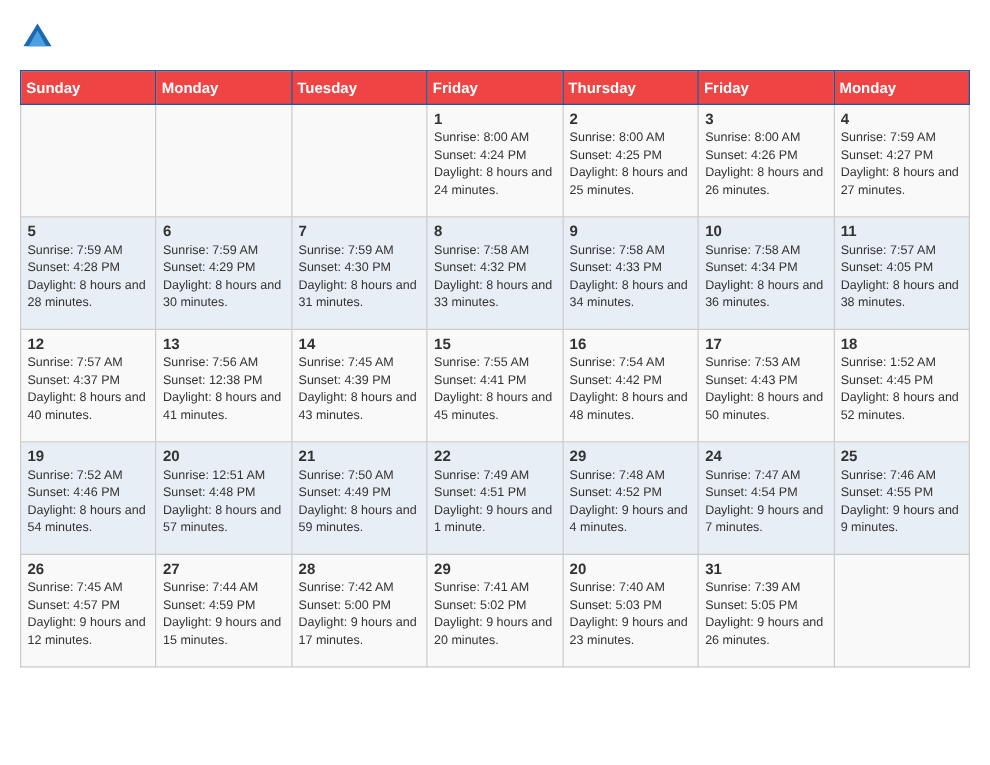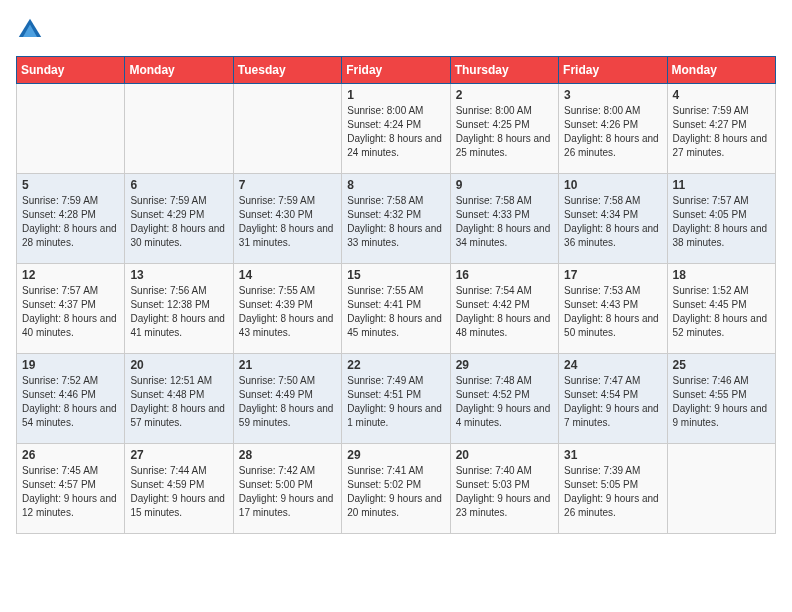--- a/index.html
+++ b/index.html
@@ -204,21 +204,21 @@
 Daylight: 8 hours and 40 minutes.</div>
         </td>
         <td>
           <span class="day-number">13</span>
           <div class="day-info">Sunrise: 7:56 AM
 Sunset: 12:38 PM
 Daylight: 8 hours and 41 minutes.</div>
         </td>
         <td>
           <span class="day-number">14</span>
-          <div class="day-info">Sunrise: 7:55 AM
+          <div class="day-info">Sunrise: 7:45 AM
 Sunset: 4:39 PM
 Daylight: 8 hours and 43 minutes.</div>
         </td>
         <td>
           <span class="day-number">15</span>
           <div class="day-info">Sunrise: 7:55 AM
 Sunset: 4:41 PM
 Daylight: 8 hours and 45 minutes.</div>
         </td>
         <td>

